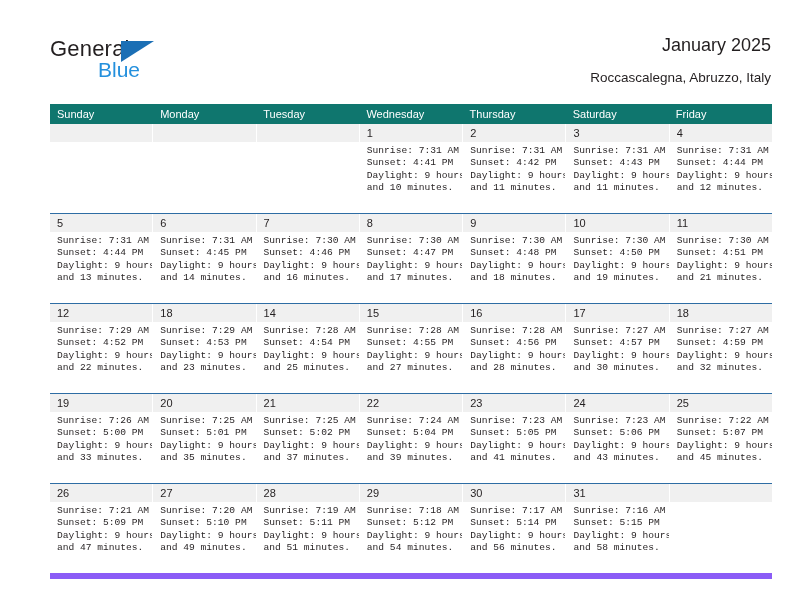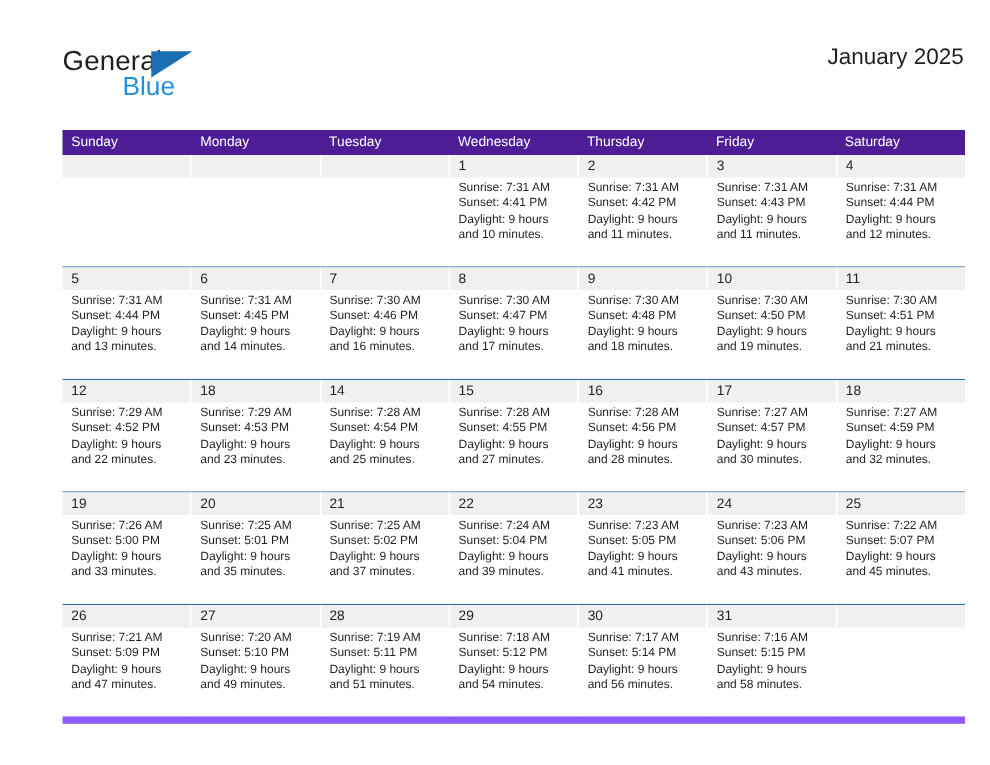--- a/index.html
+++ b/index.html
@@ -88,21 +88,21 @@
   
   .calendar {
     position: absolute;
     left: 35px;
     top: 104px;
     width: 722px;
   }
   .weekday-row {
     display: flex;
     width: 100%;
-    background: #4c1d95;
+    background: #0f766e;
   }
   .weekday {
     flex: 1 1 0;
     box-sizing: border-box;
     height: 20px;
     line-height: 20px;
     padding-left: 7px;
     font-size: 11px;
     color: #ffffff;
     overflow: hidden;
@@ -141,53 +141,55 @@
     color: #231f20;
   }
   .day-cell.empty .day-number {
     background: #f0f0f0;
   }
   .day-info {
     padding: 3px 6px 0 7px;
     font-size: 9.6px;
     line-height: 12.4px;
     color: #231f20;
+    font-family: Liberation Mono, monospace;
   }
   .day-info div {
     white-space: nowrap;
   }
 </style>
 </head>
 <body>
 
 <div class="page">
 
   <div class="header">
 
     <div class="brand">
       <span class="brand-general">General</span>
       <span class="brand-triangle"></span>
       <span class="brand-blue">Blue</span>
     </div>
 
     <div class="title-block">
       <div class="cal-title">January 2025</div>
+      <div class="cal-location">Roccascalegna, Abruzzo, Italy</div>
     </div>
 
   </div>
 
   <div class="calendar">
     <div class="weekday-row">
         <div class="weekday">Sunday</div>
         <div class="weekday">Monday</div>
         <div class="weekday">Tuesday</div>
         <div class="weekday">Wednesday</div>
         <div class="weekday">Thursday</div>
+        <div class="weekday">Saturday</div>
         <div class="weekday">Friday</div>
-        <div class="weekday">Saturday</div>
       </div>
     <div id="weeks-container">
         <div class="week-row first">
           <div class="day-cell empty">
             <div class="day-number"></div>
             <div class="day-info">
               <div></div>
               <div></div>
               <div></div>
               <div></div>

